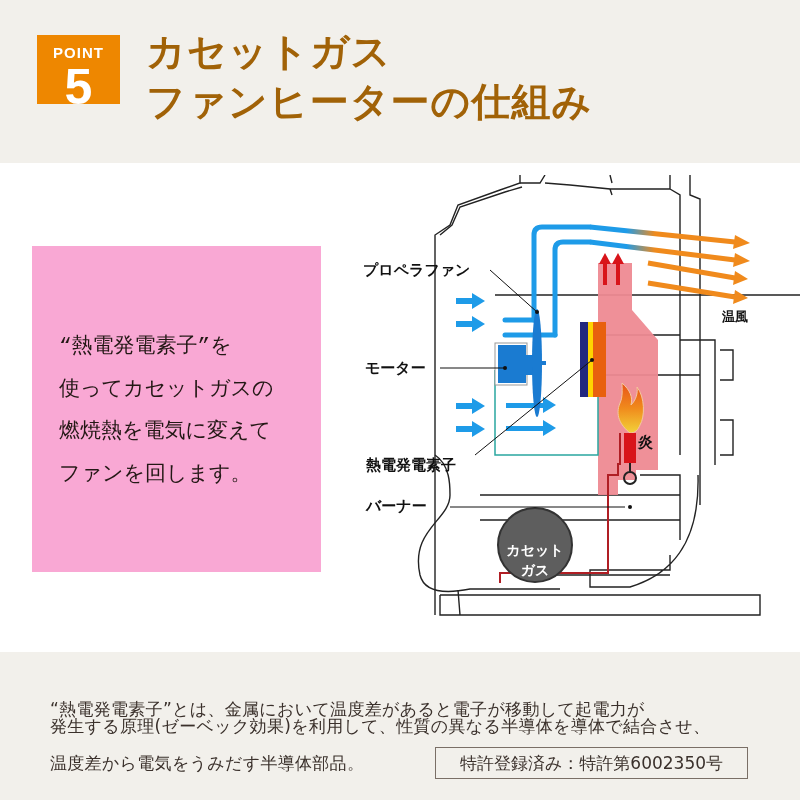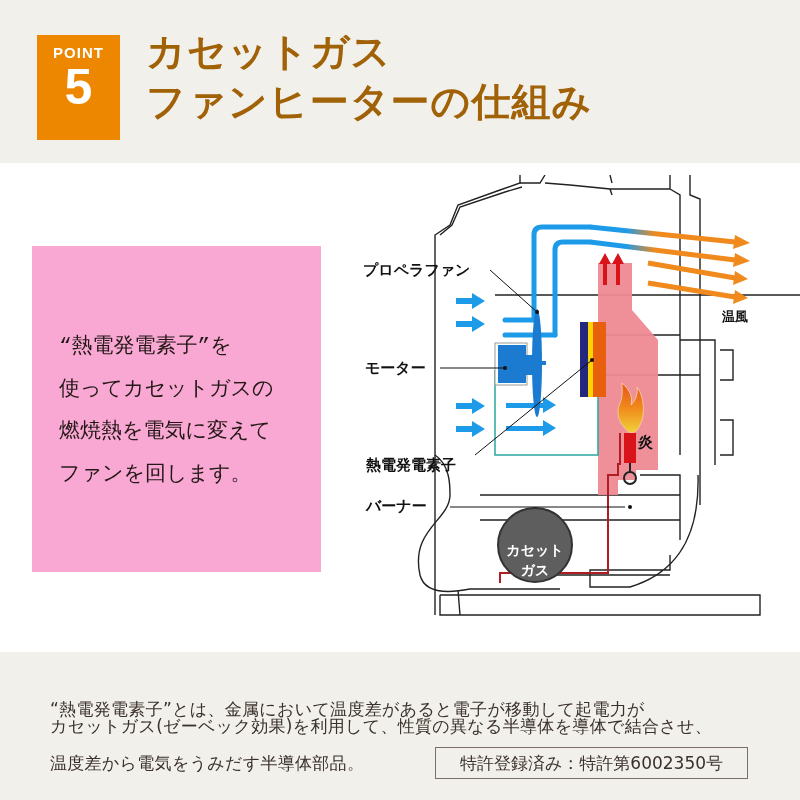--- a/index.html
+++ b/index.html
@@ -1,19 +1,19 @@
 <!DOCTYPE html>
 <html><head>
 <meta charset="utf-8">
 <style>
   html, body { margin:0; padding:0; }
   body { width:800px; height:800px; background:#ffffff; position:relative; overflow:hidden;
          font-family:"DejaVu Sans","Liberation Sans",sans-serif; color:#231815; }
   .header { position:absolute; left:0; top:0; width:800px; height:163px; background:#f2f0eb; }
-  .badge { position:absolute; left:37px; top:35px; width:83px; height:105px; background:var(--accent);
+  .badge { position:absolute; left:37px; top:35px; width:83px; height:69px; background:var(--accent);
            color:#fff; text-align:center; }
   .badge .lbl { position:absolute; left:0; right:0; top:9px; font-family:"Liberation Sans",sans-serif;
                 font-weight:bold; font-size:15px; letter-spacing:1px; }
   .badge .num { position:absolute; left:0; right:0; top:24px; font-family:"Liberation Sans",sans-serif;
                 font-weight:bold; font-size:50px; line-height:56px; }
   .title { position:absolute; left:146px; top:27px; font-weight:bold; font-size:39px; line-height:50px;
            color:#a16207; letter-spacing:1px; }
   .panel { position:absolute; left:32px; top:246px; width:289px; height:326px; background:#f9a8d4;font-family:Liberation Mono, monospace; }
   .panel .text { position:absolute; left:27px; top:80px; font-size:21px; line-height:42.5px; color:#231815; white-space:pre; }
   .footer { position:absolute; left:0; top:652px; width:800px; height:148px; background:#f2f0eb; }
@@ -166,16 +166,16 @@
 <div class="dlabel" style="left:366px;top:497px;">バーナー</div>
 <div class="dlabel" style="left:722px;top:308px;font-size:13px;">温風</div>
 <div class="dlabel" style="left:638px;top:433px;">炎</div>
 <div class="gaslabel">
   <div>カセット</div>
   <div>ガス</div>
 </div>
 
 <div class="footer">
   <div class="line" style="top:26px;margin-top:20px;">“熱電発電素子”とは、金属において温度差があると電子が移動して起電力が</div>
-  <div class="line" style="top:63px;">カセットガス(ゼーベック効果)を利用して、性質の異なる半導体を導体で結合させ、</div>
+  <div class="line" style="top:63px;">発生する原理(ゼーベック効果)を利用して、性質の異なる半導体を導体で結合させ、</div>
   <div class="line" style="top:100px;">温度差から電気をうみだす半導体部品。</div>
 </div>
 <div class="patent">特許登録済み：特許第6002350号</div>
 
 </body></html>

